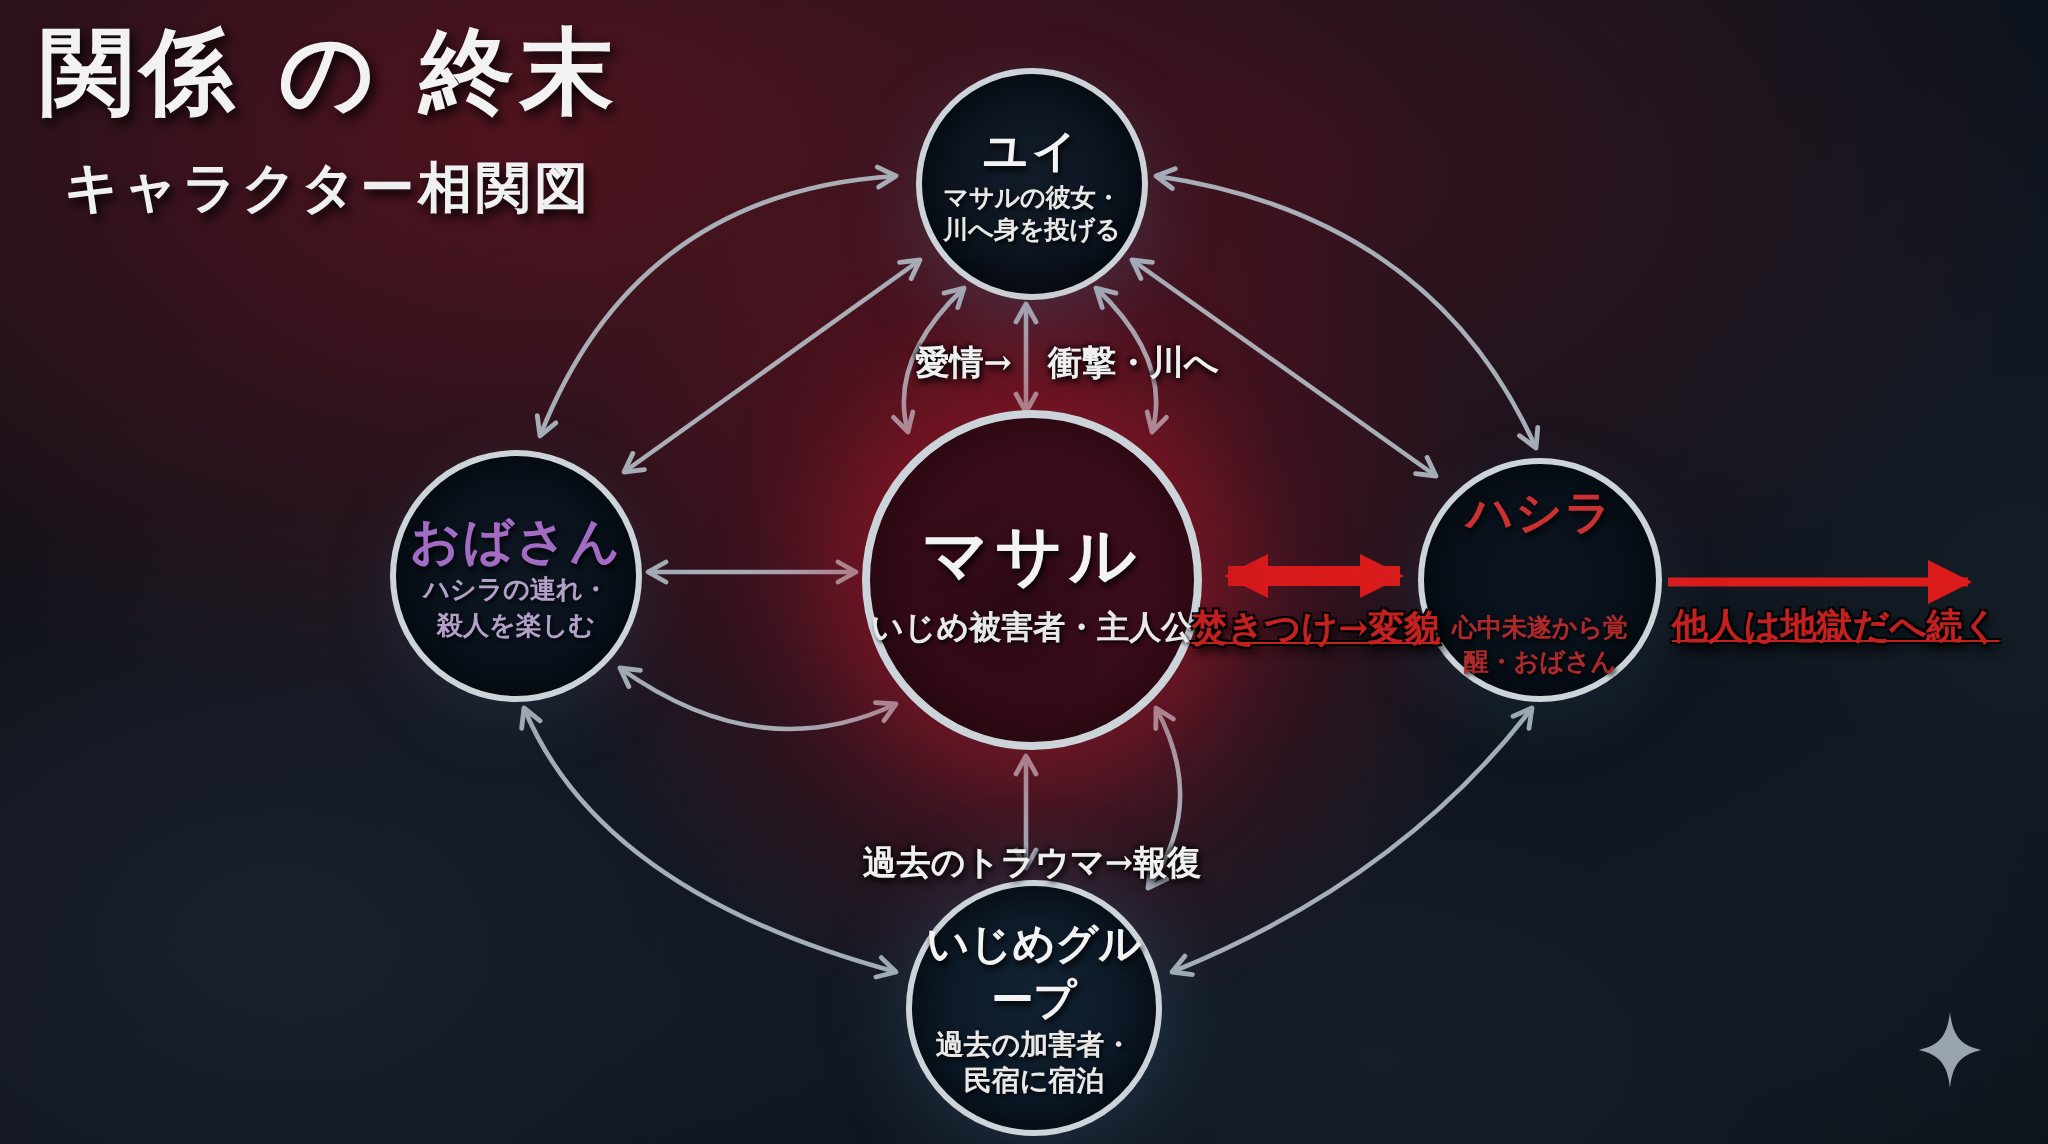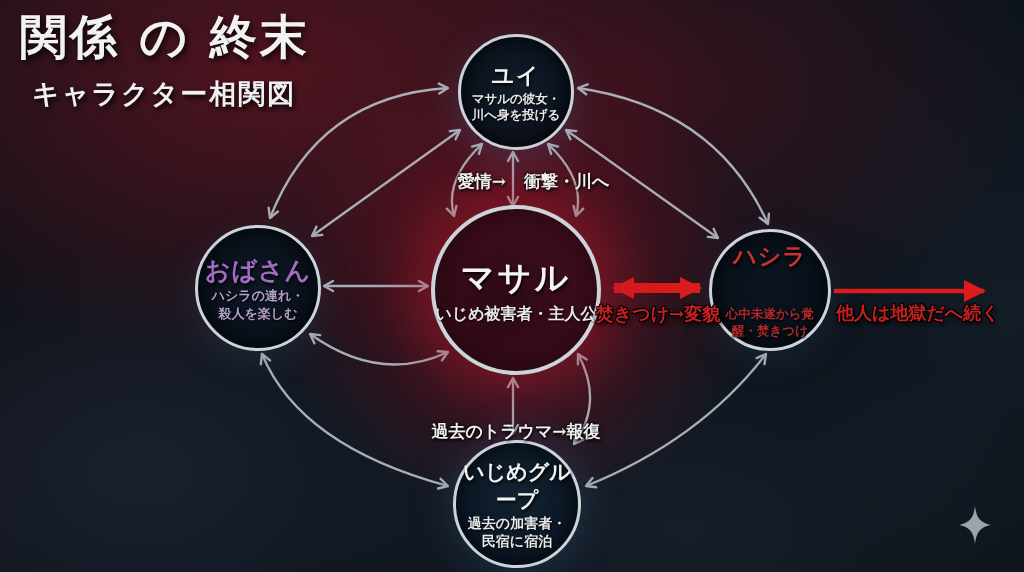--- a/index.html
+++ b/index.html
@@ -73,20 +73,21 @@
   #node-ijime .d { font-size:14px; }
 
   .edge-label {
     position:absolute; font-weight:700; color:#efefef; font-size:17px;
     text-shadow:1px 2px 3px rgba(0,0,0,0.95), -1px -1px 2px rgba(0,0,0,0.7);
     white-space:nowrap;
   }
   .edge-label.red {
     color:var(--color-redText); font-size:18px;
     text-shadow:1px 1px 0 #000, -1px -1px 0 #000, 1px -1px 0 #000, -1px 1px 0 #000, 2px 3px 5px #000;
+    text-decoration:underline;
   }
   #lbl-aijou   { left:420px; top:170px; width:86px; text-align:right; }
   #lbl-shougeki{ left:524px; top:170px; }
   #lbl-trauma  { left:396px; top:392px; width:240px; text-align:center;margin-top:28px; }
   #lbl-takitsuke { left:577px; top:302px; width:162px; text-align:center; }
   #lbl-tanin   { left:836px; top:301px; }
 
   .sparkle { position:absolute; left:958px; top:506px; width:34px; height:38px; }
   .sparkle path { fill:#9aa4ac; }
 </style>
@@ -144,21 +145,21 @@
     <div class="d">
       <span>ハシラの連れ・</span><br>
       <span>殺人を楽しむ</span>
     </div>
   </div>
 
   <div class="node" id="node-hashira">
     <div class="t">ハシラ</div>
     <div class="d">
       <span>心中未遂から覚</span><br>
-      <span>醒・焚きつけ</span>
+      <span>醒・おばさん</span>
     </div>
   </div>
 
   <div class="node" id="node-ijime">
     <div class="t">いじめグループ</div>
     <div class="d">
       <span>過去の加害者・</span><br>
       <span>民宿に宿泊</span>
     </div>
   </div>

